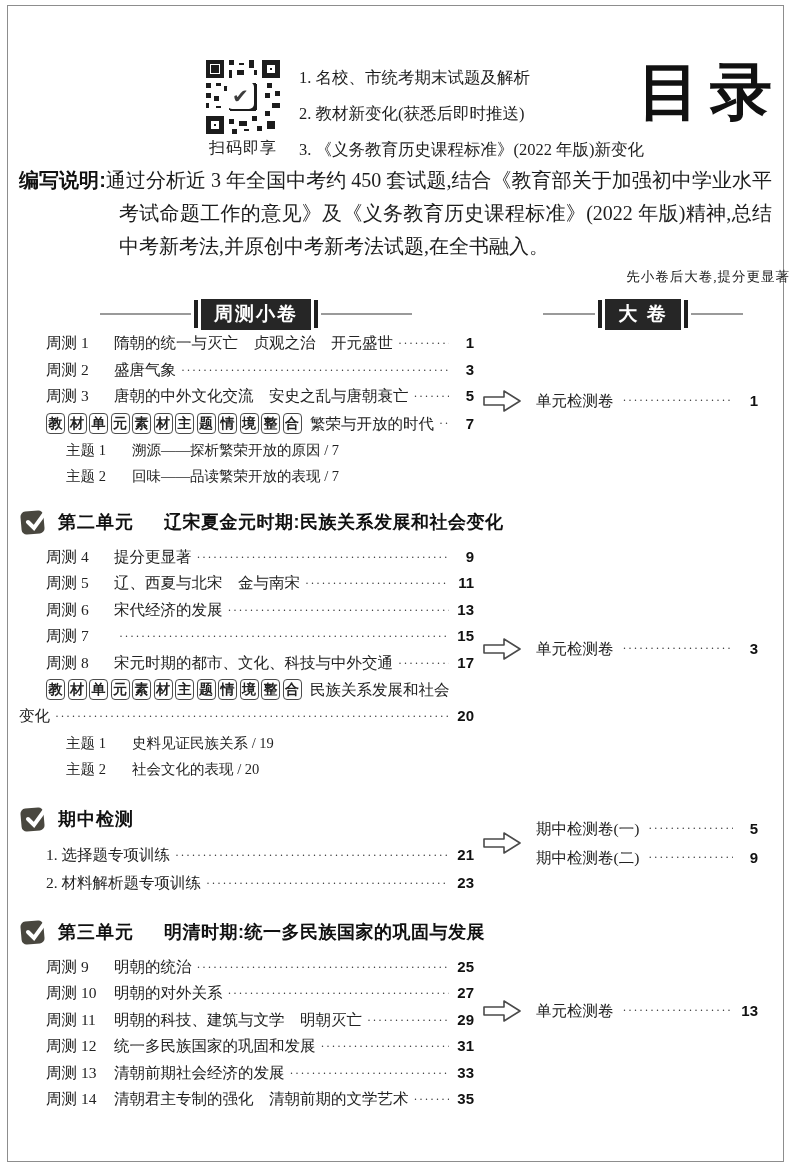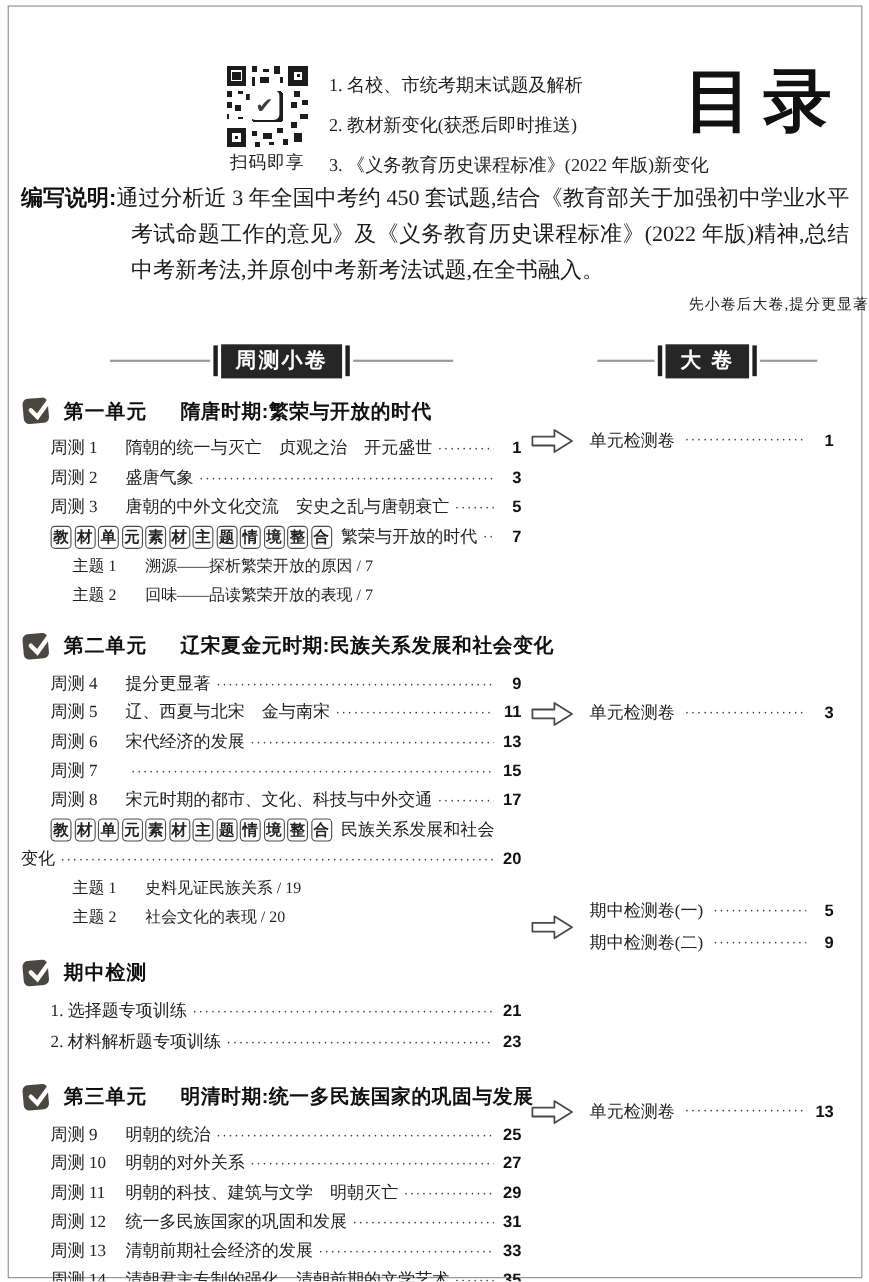--- a/index.html
+++ b/index.html
@@ -15,32 +15,32 @@
   
   .qr-block { position:absolute; left:203px; top:60px; width:80px; text-align:center; }
   .qr { width:74px; height:74px; display:block; margin:0 auto; position:relative; }
   .qr-caption { margin-top:4px; font-size:16px; letter-spacing:1px; color:#222;
     font-family:"Liberation Sans",sans-serif; }
   .qr-check { position:absolute; left:24px; top:22px; width:27px; height:27px; background:#fff;
     border-radius:5px; display:flex; align-items:center; justify-content:center;
     font-weight:bold; color:#3c3c3c; font-size:20px; font-family:"DejaVu Sans",sans-serif; }
   .features { position:absolute; left:299px; top:60px; font-size:16.5px; line-height:36px;
     color:#1e1e1e; }
-  .page-title { position:absolute; right:24px; top:50px; font-size:62px; font-weight:900;
+  .page-title { position:absolute; right:8px; top:50px; font-size:62px; font-weight:900;
     letter-spacing:10px; color:#111; font-family:"Liberation Sans","DejaVu Sans",sans-serif; }
 
   
   .flow { position:absolute; left:0; top:164px; width:790px; }
   .intro { margin:0 18px 0 19px; font-size:20px; line-height:33px; color:#1c1c1c;
     padding-left:100px; text-indent:-100px; text-align:justify; }
   .intro-label { font-weight:bold; font-family:"Liberation Sans",sans-serif; color:#111; }
   .slogan { text-align:right; font-size:13.5px; margin-top:5px; color:#222; letter-spacing:1px; }
 
   
-  .col-headers { position:relative; height:32px; margin-top:26px; }
+  .col-headers { position:relative; height:32px; margin-top:12px; }
   .hdr { position:absolute; display:flex; align-items:center; height:32px; }
   .hdr-left { left:100px; width:312px; }
   .hdr-right { left:543px; width:200px;text-align:center; }
   .hdr .line { flex:1; height:2px; background:#9a9a9a; }
   .hdr .bar { width:4px; height:28px; background:#1f1f1f; margin:0 3px; }
   .hdr .box { background:#262626; color:#fff; font-weight:700; font-size:19px;
     padding:2px 13px 3px; letter-spacing:2px; font-family:"Liberation Sans",sans-serif;
     white-space:nowrap; }
 
   
@@ -159,30 +159,20 @@
         <span class="line"></span>
         <span class="bar"></span>
         <span class="box">大  卷</span>
         <span class="bar"></span>
         <span class="line"></span>
       </div>
     </div>
 
     <div class="left-col">
 
-      <div class="unit-hdr">
-        <span class="check-icon">
-            <span class="sq"></span>
-          <svg width="30" height="30" viewBox="0 0 30 30">
-              <path d="M7 16 l6 6 L26 4" fill="none" stroke="#fff" stroke-width="4" stroke-linecap="round"></path>
-            </svg>
-        </span>
-        <span class="unit-name">第一单元</span>
-        <span class="unit-title">隋唐时期:繁荣与开放的时代</span>
-      </div>
       <div class="rows">
         <div class="row">
           <span class="rlabel">周测 1</span>
           <span class="rtext">隋朝的统一与灭亡　贞观之治　开元盛世</span>
           <span class="leader"></span>
           <span class="rpage">1</span>
         </div>
         <div class="row">
           <span class="rlabel">周测 2</span>
           <span class="rtext">盛唐气象</span>

